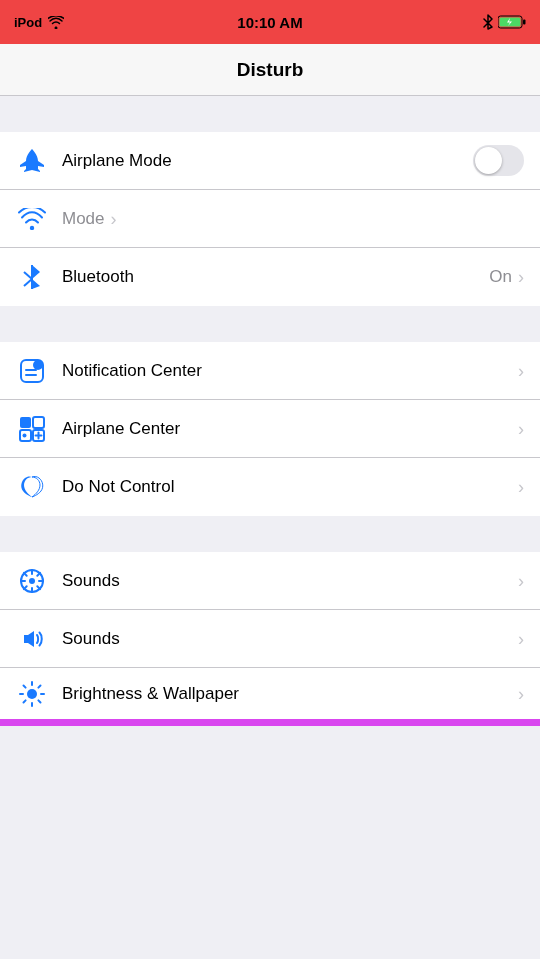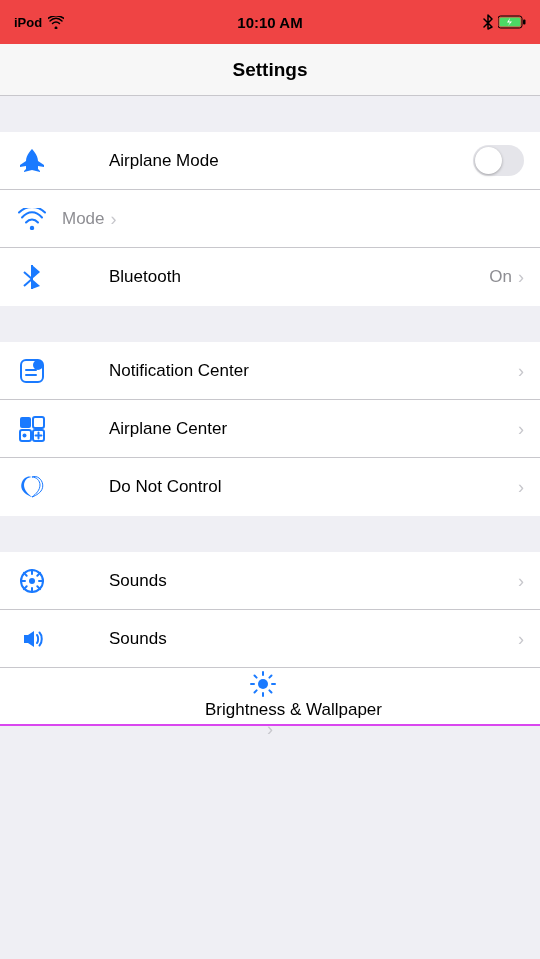--- a/index.html
+++ b/index.html
@@ -90,21 +90,20 @@
       display: flex;
       align-items: center;
       justify-content: center;
       flex-shrink: 0;
     }
 
     .row-label {
       flex: 1;
       font-size: 17px;
       color: #000;
-      margin-left: 47px;
     }
 
     .row-value {
       font-size: 17px;
       color: #8e8e93;
       margin-right: 6px;
     }
 
     .row-chevron {
       color: #c7c7cc;
@@ -160,21 +159,21 @@
       <rect x="0" y="1" width="24" height="12" rx="2.5" ry="2.5" stroke="#000" stroke-width="1" fill="none"></rect>
       <rect x="1.5" y="2.5" width="21" height="9" rx="1.5" ry="1.5" fill="#4cd964"></rect>
       <rect x="25" y="4.5" width="2.5" height="5" rx="1" ry="1" fill="#000"></rect>
 
       <path d="M12 3 L9 7.5 L12 7.5 L10 11 L14 6.5 L11 6.5 Z" fill="#fff"></path>
     </svg>
   </div>
 </div>
 
 <div class="nav-bar">
-  <span class="nav-bar-title">Settings</span>
+  <span class="nav-bar-title">Disturb</span>
 </div>
 
 <div class="section-gap"></div>
 <div class="settings-list">
 
   <div class="settings-row">
     <div class="row-icon">
       <svg width="28" height="28" viewBox="0 0 28 28">
         <path d="M14 2 C14 2 20 8 20 14 L26 18 L26 20 L20 19 L20 22 L22 24 L22 25 L14 23 L6 25 L6 24 L8 22 L8 19 L2 20 L2 18 L8 14 C8 8 14 2 14 2 Z" fill="#1a7aff"></path>
       </svg>
@@ -280,21 +279,21 @@
         <path d="M6 10 L6 18 L10 18 L16 22 L16 6 L10 10 Z" fill="#1a7aff"></path>
 
         <path d="M19 10 C20.5 11.5 20.5 16.5 19 18" stroke="#1a7aff" stroke-width="2" fill="none" stroke-linecap="round"></path>
         <path d="M21.5 7.5 C24.5 10.5 24.5 17.5 21.5 20.5" stroke="#1a7aff" stroke-width="2" fill="none" stroke-linecap="round"></path>
       </svg>
     </div>
     <span class="row-label">Sounds</span>
     <span class="row-chevron">›</span>
   </div>
 
-  <div class="settings-row" style="border-bottom: 2px solid #d946ef; flex-direction: column;">
+  <div class="settings-row" style="border-bottom: 7px solid #d946ef;">
     <div class="row-icon">
       <svg width="28" height="28" viewBox="0 0 28 28">
         <circle cx="14" cy="14" r="5" fill="#1a7aff"></circle>
         <line x1="14" y1="2" x2="14" y2="5" stroke="#1a7aff" stroke-width="2" stroke-linecap="round"></line>
         <line x1="14" y1="23" x2="14" y2="26" stroke="#1a7aff" stroke-width="2" stroke-linecap="round"></line>
         <line x1="2" y1="14" x2="5" y2="14" stroke="#1a7aff" stroke-width="2" stroke-linecap="round"></line>
         <line x1="23" y1="14" x2="26" y2="14" stroke="#1a7aff" stroke-width="2" stroke-linecap="round"></line>
         <line x1="5.5" y1="5.5" x2="7.6" y2="7.6" stroke="#1a7aff" stroke-width="2" stroke-linecap="round"></line>
         <line x1="20.4" y1="20.4" x2="22.5" y2="22.5" stroke="#1a7aff" stroke-width="2" stroke-linecap="round"></line>
         <line x1="22.5" y1="5.5" x2="20.4" y2="7.6" stroke="#1a7aff" stroke-width="2" stroke-linecap="round"></line>

